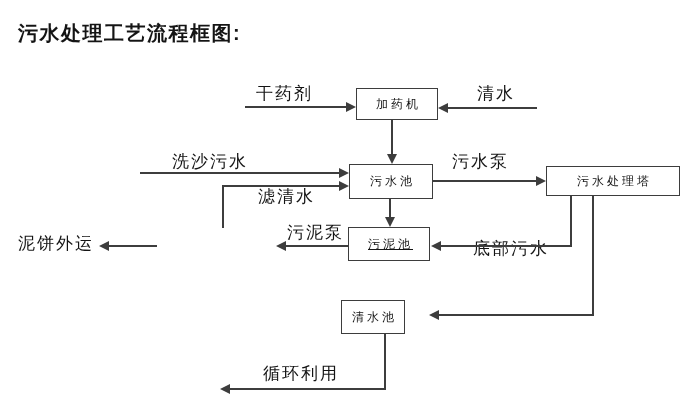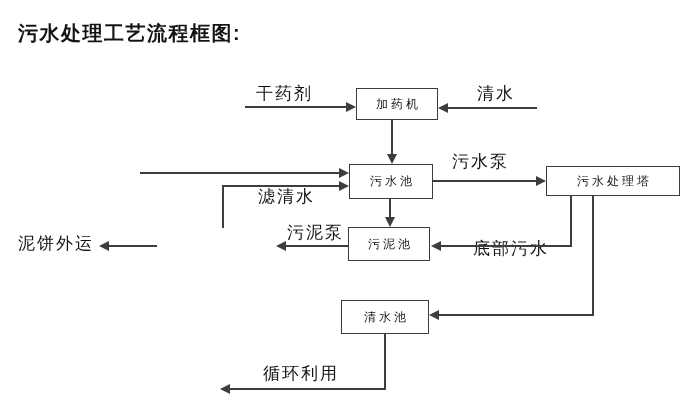--- a/index.html
+++ b/index.html
@@ -43,25 +43,26 @@
 </head>
 <body>
 
 <div id="canvas">
 
   <div class="title">污水处理工艺流程框图:</div>
 
   <div class="box" style="left:356px;top:88px;width:82px;height:32px;">加药机</div>
   <div class="box" style="left:349px;top:164px;width:84px;height:35px;">污水池</div>
   <div class="box" style="left:546px;top:166px;width:134px;height:30px;">污水处理塔</div>
-  <div class="box" style="left:348px;top:227px;width:82px;height:34px;">污泥池</div>
-  <div class="box" style="left:341px;top:300px;width:88px;height:34px;">清水池</div>
+  <div class="box" style="left:348px;top:227px;width:82px;height:34px;text-decoration:underline;">污泥池</div>
+  <div class="box" style="left:341px;top:300px;width:64px;height:34px;">清水池</div>
 
   <div class="lbl" style="left:256px;top:85px;">干药剂</div>
   <div class="lbl" style="left:477px;top:85px;">清水</div>
+  <div class="lbl" style="left:172px;top:153px;">洗沙污水</div>
   <div class="lbl" style="left:258px;top:188px;">滤清水</div>
   <div class="lbl" style="left:452px;top:153px;">污水泵</div>
   <div class="lbl" style="left:287px;top:224px;">污泥泵</div>
   <div class="lbl" style="left:473px;top:224px;margin-top:16px;">底部污水</div>
   <div class="lbl" style="left:18px;top:225px;margin-top:10px;">泥饼外运</div>
   <div class="lbl" style="left:263px;top:365px;">循环利用</div>
 
   <div class="hline" style="left:245px;top:106px;width:101px;"></div>
   <div class="ah ah-r" style="left:346px;top:102px;"></div>
 

